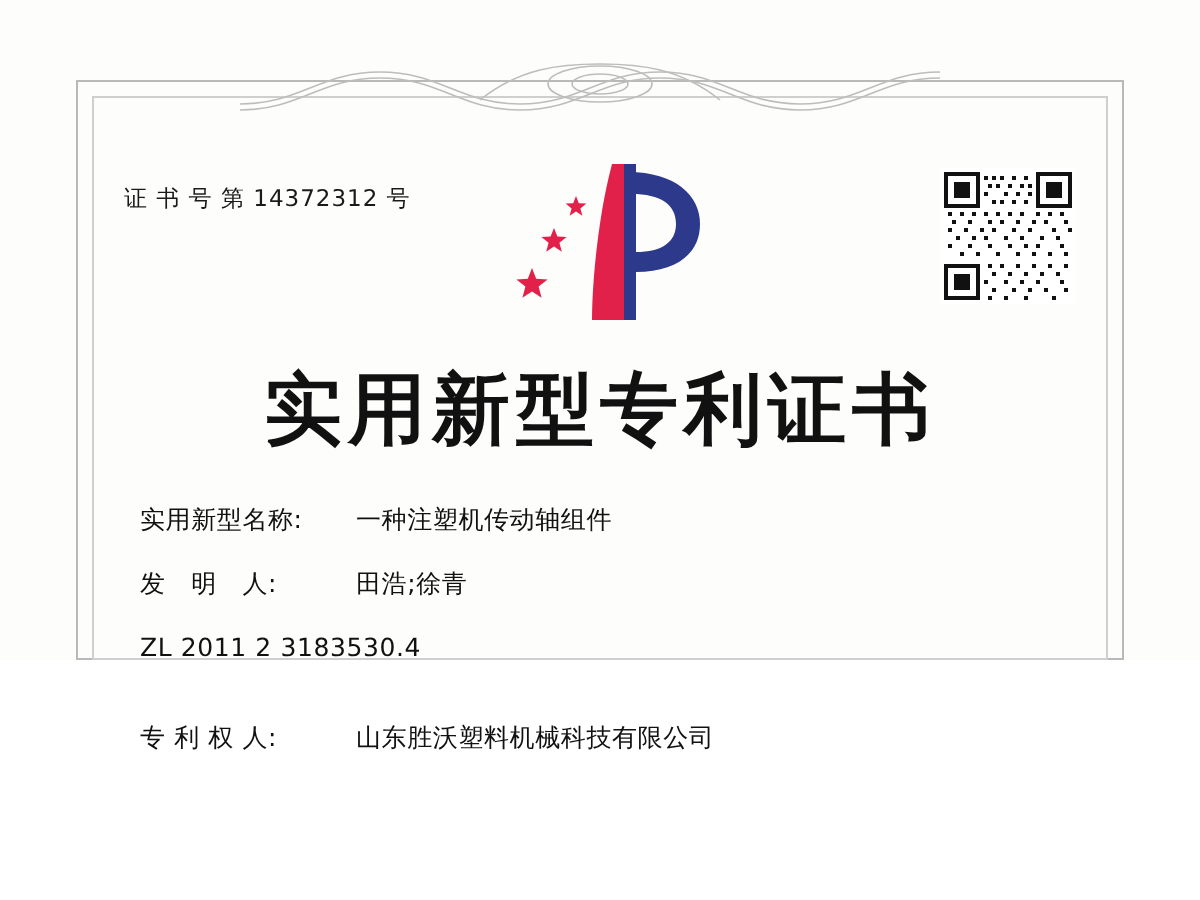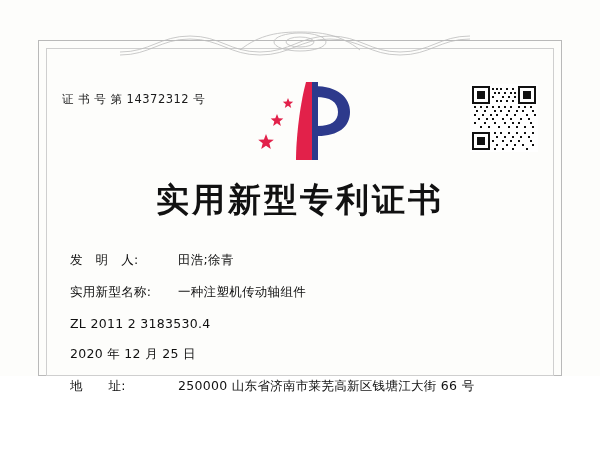--- a/index.html
+++ b/index.html
@@ -9,21 +9,21 @@
   body {
     width: 600px;
     height: 450px;
     background: #ffffff;
     font-family: "DejaVu Sans", "Liberation Sans", sans-serif;
     overflow: hidden;
   }
   .page {
     position: relative;
     width: 600px;
-    height: 376px;
+    height: 330px;
     background: #fdfdfb;
   }
   
   .frame-outer {
     position: absolute;
     left: 38px;
     top: 40px;
     right: 38px;
     bottom: 0px;
     border: 1px solid #b9b9b9;
@@ -78,21 +78,21 @@
   .qr svg { display: block; }
 
   
   .title {
     position: absolute;
     left: 0;
     right: 0;
     top: 178px;
     text-align: center;
     font-family: Liberation Mono, monospace;
-    font-size: 33px;
+    font-size: 39px;
     font-weight: bold;
     letter-spacing: 3px;
     color: #111;
   }
 
   
   .fields {
     position: absolute;
     left: 70px;
     top: 252px;
@@ -268,32 +268,31 @@
         <rect x="42" y="64" width="2" height="2"></rect>
           <rect x="56" y="64" width="2" height="2"></rect>
       </g>
     </svg>
   </div>
 
   <div class="title">实用新型专利证书</div>
 
   <div class="fields">
     <div class="field-row">
+      <div class="field-label">实用新型名称:</div>
+      <div class="field-value">一种注塑机传动轴组件</div>
+    </div>
+    <div class="field-row">
       <div class="field-label spread">发　明　人:</div>
       <div class="field-value">田浩;徐青</div>
     </div>
     <div class="field-row">
-      <div class="field-label">实用新型名称:</div>
-      <div class="field-value">一种注塑机传动轴组件</div>
-    </div>
-    <div class="field-row">
       <div class="field-value">ZL 2011 2 3183530.4</div>
     </div>
     <div class="field-row">
-      <div class="field-value">2020 年 12 月 25 日</div>
-    </div>
-    <div class="field-row">
-      <div class="field-label spread">地　　址:</div>
-      <div class="field-value">250000  山东省济南市莱芜高新区钱塘江大街 66 号</div>
+    </div>
+    <div class="field-row">
+      <div class="field-label spread">专 利 权 人:</div>
+      <div class="field-value">山东胜沃塑料机械科技有限公司</div>
     </div>
   </div>
 
 </div>
 
 </body></html>

